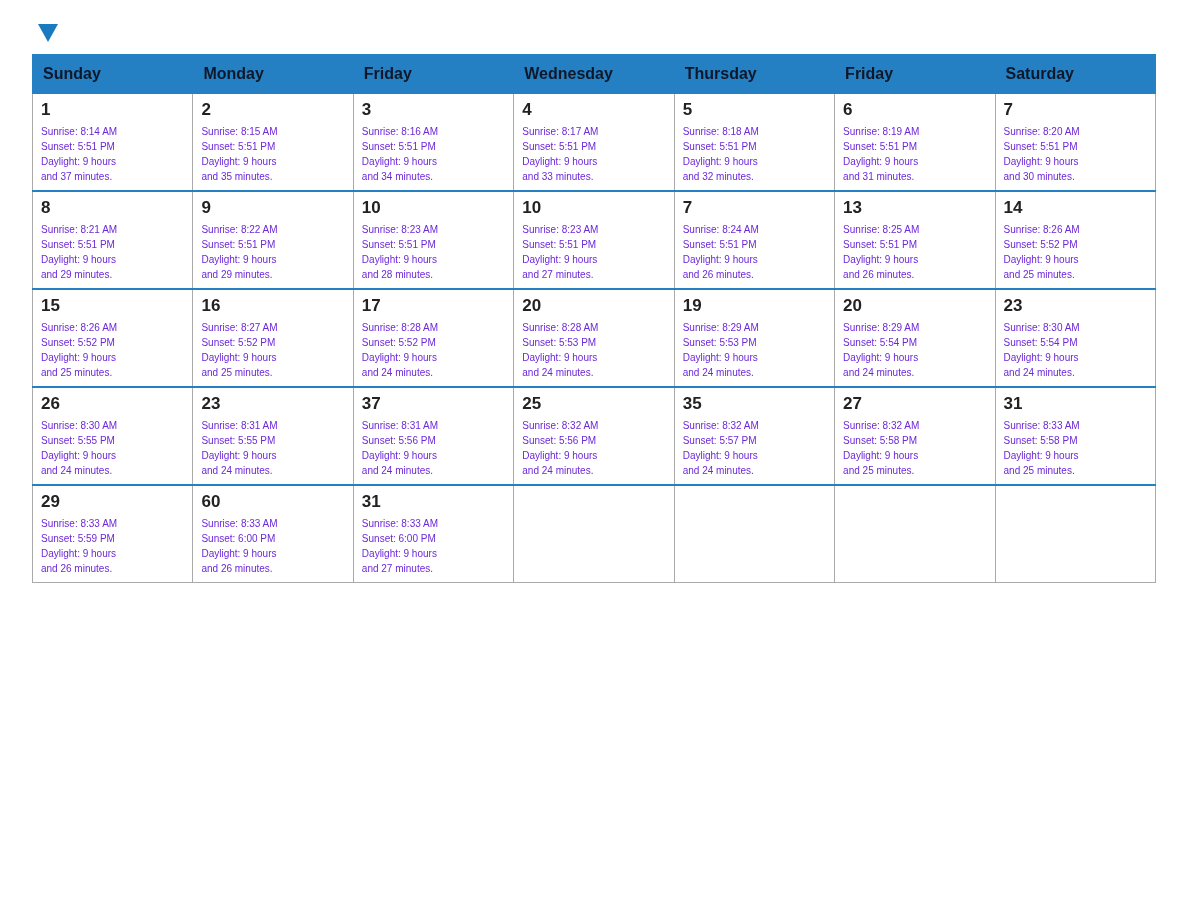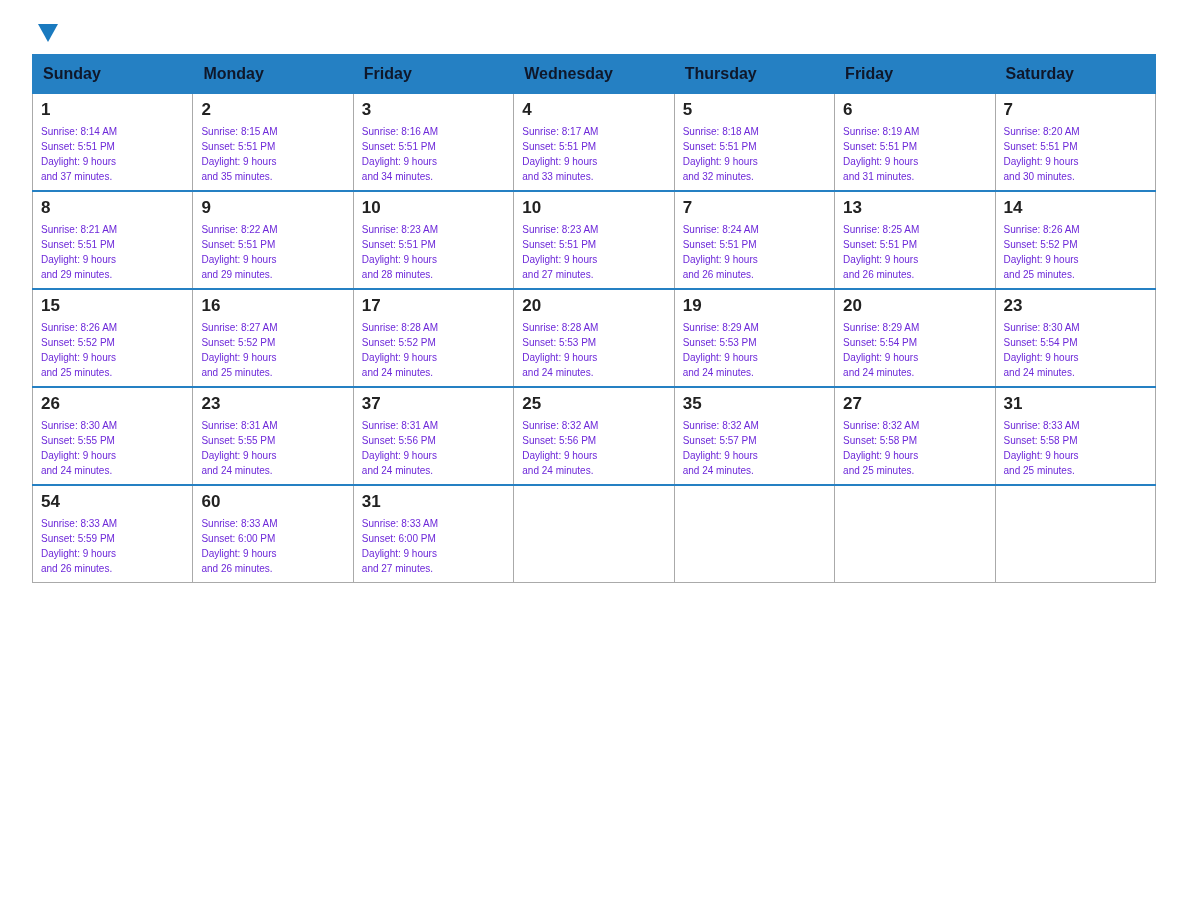--- a/index.html
+++ b/index.html
@@ -243,21 +243,21 @@
           <div class="day-number">27</div>
           <div class="day-info">Sunrise: 8:32 AM<br>Sunset: 5:58 PM<br>Daylight: 9 hours<br>and 25 minutes.</div>
         </td>
         <td>
           <div class="day-number">31</div>
           <div class="day-info">Sunrise: 8:33 AM<br>Sunset: 5:58 PM<br>Daylight: 9 hours<br>and 25 minutes.</div>
         </td>
       </tr>
       <tr class="row-border">
         <td>
-          <div class="day-number">54</div>
+          <div class="day-number">29</div>
           <div class="day-info">Sunrise: 8:33 AM<br>Sunset: 5:59 PM<br>Daylight: 9 hours<br>and 26 minutes.</div>
         </td>
         <td>
           <div class="day-number">60</div>
           <div class="day-info">Sunrise: 8:33 AM<br>Sunset: 6:00 PM<br>Daylight: 9 hours<br>and 26 minutes.</div>
         </td>
         <td>
           <div class="day-number">31</div>
           <div class="day-info">Sunrise: 8:33 AM<br>Sunset: 6:00 PM<br>Daylight: 9 hours<br>and 27 minutes.</div>
         </td>

